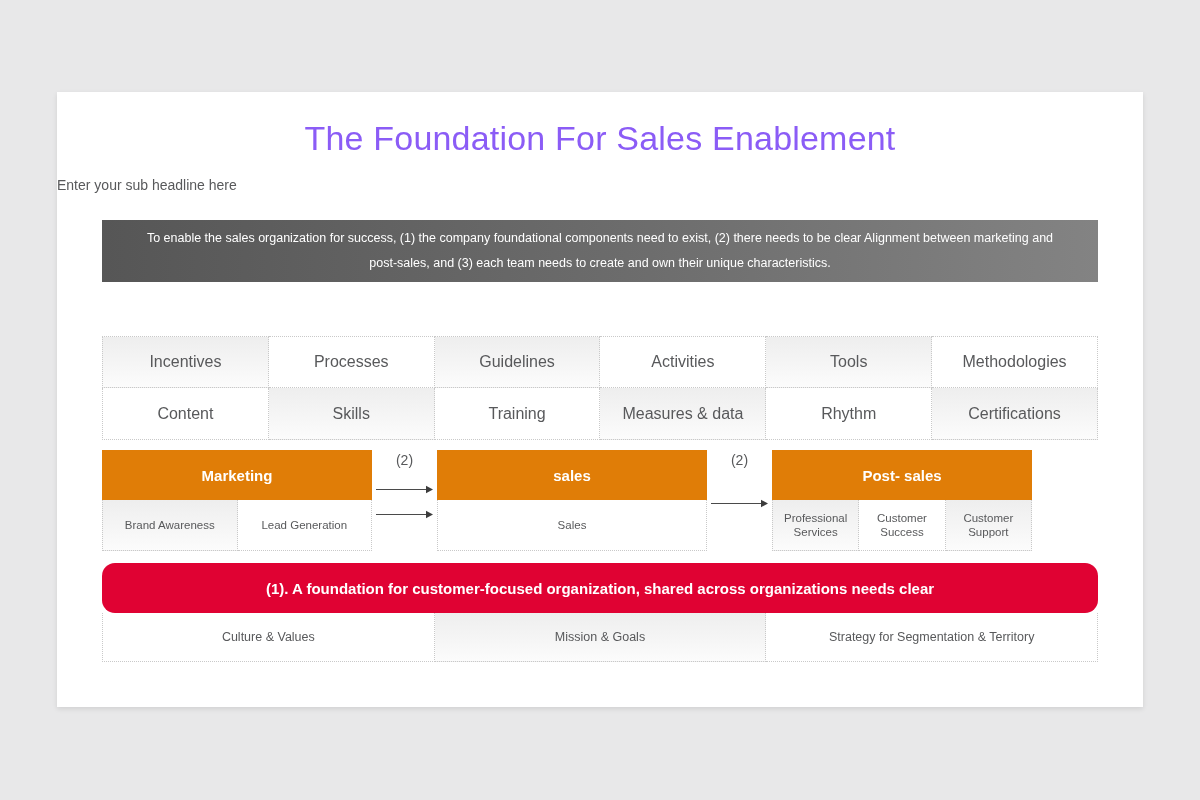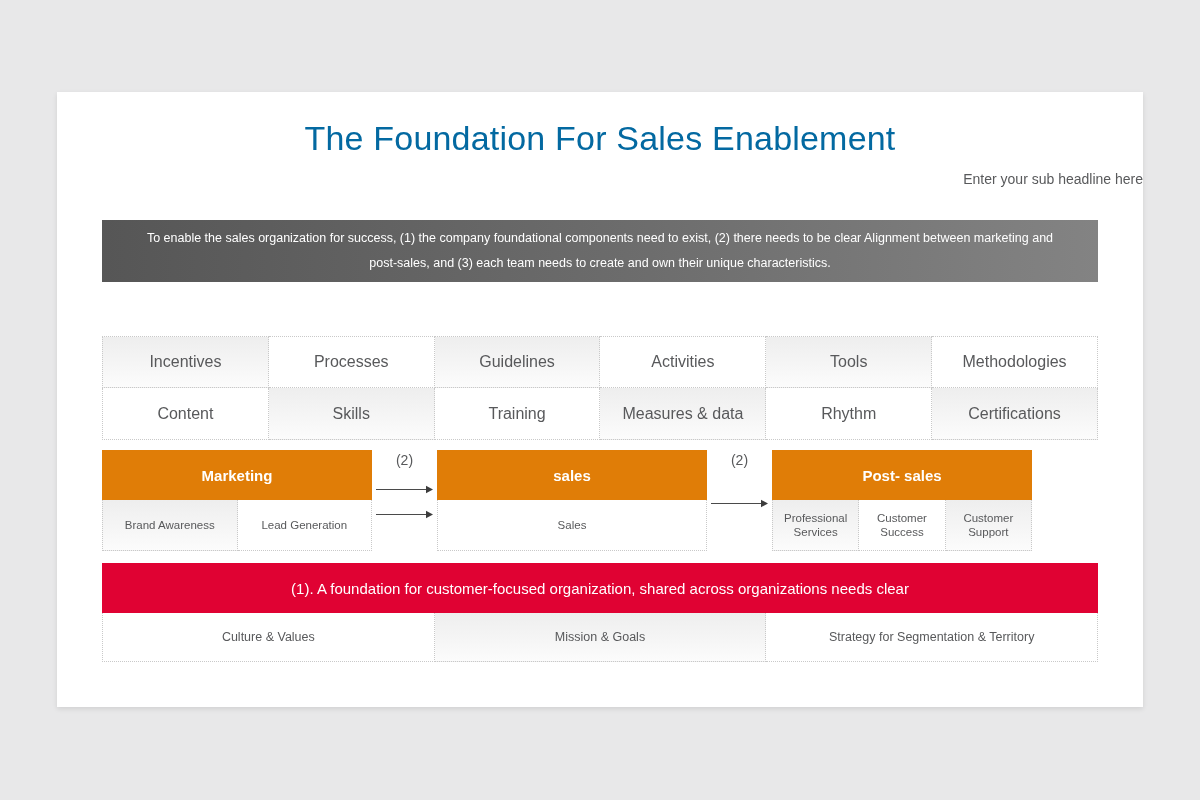--- a/index.html
+++ b/index.html
@@ -14,26 +14,26 @@
     left: 57px; top: 92px;
     width: 1086px; height: 615px;
     background: #ffffff;
     box-shadow: 0 2px 5px rgba(0,0,0,0.10);
   }
 
   
   #title {
     position: absolute; left: 0; top: 27px; width: 100%;
     text-align: center;
-    font-size: 34px; font-weight: 400; color: #0369a1;
+    font-size: 34px; font-weight: 400; color: #8b5cf6;
     letter-spacing: 0.2px;
   }
   #subtitle {
-    position: absolute; left: 0; top: 79px; width: 100%;
-    text-align: right;
+    position: absolute; left: 0; top: 85px; width: 100%;
+    text-align: left;
     font-size: 14px; color: #58595b;
   }
 
   
   .bar {
     position: absolute;
     display: flex; align-items: center; justify-content: center;
     text-align: center;
     color: #ffffff;
   }
@@ -47,21 +47,21 @@
 
   #yellow-bar {
     left: 45px; top: 194px; width: 996px; height: 50px;
     background: #edb10e;
     font-size: 15px; font-weight: bold;
   }
 
   #red-bar {
     left: 45px; top: 471px; width: 996px; height: 50px;
     background: #e00233;
-    font-size: 15px; font-weight: normal;
+    font-size: 15px; font-weight: bold; border-radius: 13px;
   }
 
   
   #char-grid {
     position: absolute; left: 45px; top: 244px; width: 996px;
   }
   .char-row { display: flex; width: 100%; height: 52px; }
   .char-cell {
     flex: 1 1 0;
     display: flex; align-items: center; justify-content: center;

